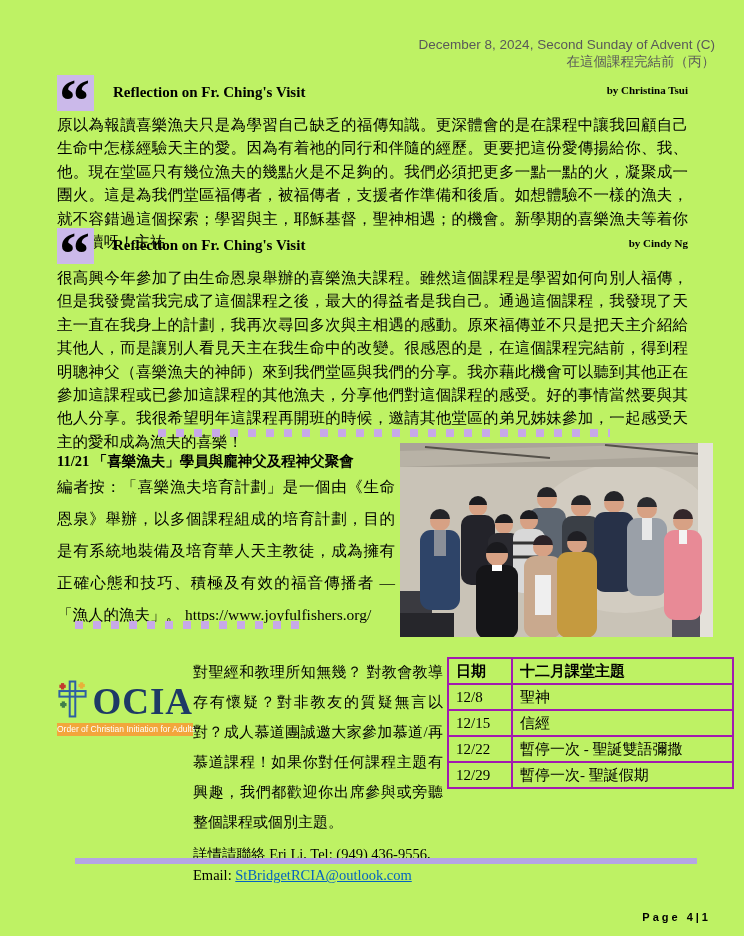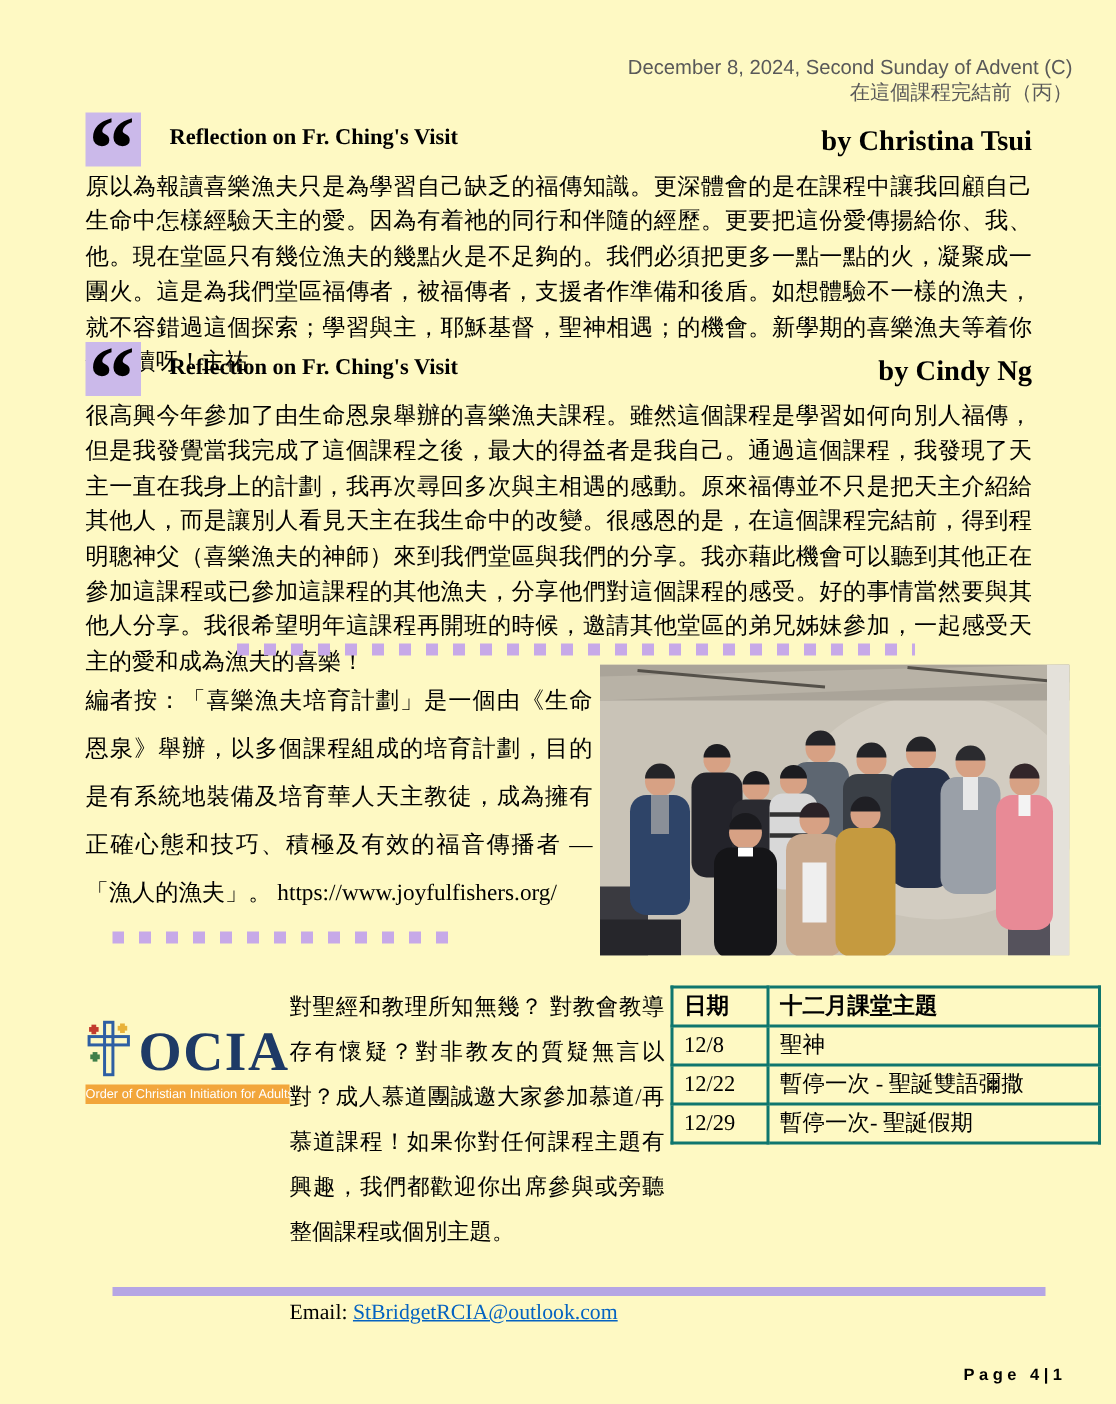--- a/index.html
+++ b/index.html
@@ -1,17 +1,17 @@
 <!DOCTYPE html>
 <html><head>
 <meta charset="utf-8">
 <style>
   html,body{margin:0;padding:0;background:#fff;}
   .page{
-    position:relative;width:744px;height:936px;background:#fef9c3;overflow:hidden;
+    position:relative;width:744px;height:936px;background:#bef264;overflow:hidden;
     font-family:"Liberation Serif","DejaVu Serif",serif;color:#000;
   }
   
   .doc-header{
     position:absolute;top:36px;right:29px;text-align:right;
     font-family:"Liberation Sans","DejaVu Sans",sans-serif;
     font-size:13.5px;line-height:17px;color:#595959;
   }
   
   .section{position:absolute;left:57px;width:631px;}
@@ -24,21 +24,21 @@
   }
   .quote-badge .q{
     position:absolute;left:2px;top:-6px;
     font-family:"Liberation Serif","DejaVu Serif",serif;
     font-weight:bold;font-size:62px;line-height:62px;color:#000;
   }
   .sec-title{
     margin-left:19px;padding-top:9px;font-weight:bold;font-size:15px;white-space:nowrap;
   }
   .sec-byline{
-    margin-left:auto;padding-top:9px;font-weight:bold;font-size:19px;white-space:nowrap;
+    margin-left:auto;padding-top:9px;font-weight:bold;font-size:11px;white-space:nowrap;
   }
   .sec-body{
     margin-top:2px;font-size:15.5px;line-height:23.4px;text-align:justify;
   }
   
   .dots{
     position:absolute;height:8px;
     background:repeating-linear-gradient(90deg,#c7a9e8 0 8px,transparent 8px 18px);
   }
   .dots1{top:429px;left:158px;width:452px;}
@@ -63,21 +63,21 @@
     font-size:8.5px;line-height:13px;white-space:nowrap;
   }
   
   .ocia-text{position:absolute;left:193px;top:657px;width:250px;}
   .ocia-desc{font-size:15px;line-height:30px;text-align:justify;}
   .ocia-contact{margin-top:7px;width:300px;font-size:14.5px;line-height:21px;}
   .ocia-contact a{color:#0563c1;text-decoration:underline;}
   
   .sched{position:absolute;left:447px;top:657px;border-collapse:collapse;}
   .sched td,.sched th{
-    border:2px solid #0f766e;font-size:15px;line-height:18px;
+    border:2px solid #a21caf;font-size:15px;line-height:18px;
     padding:3px 7px;text-align:left;font-weight:normal;vertical-align:middle;
   }
   .sched th{font-weight:bold;}
   .sched .c-date{width:48px;}
   .sched .c-topic{width:205px;}
   
   .footer-line{position:absolute;left:75px;top:858px;width:622px;height:6px;background:#b5a6e4;}
   .page-num{
     position:absolute;right:33px;top:911px;
     font-family:"Liberation Sans","DejaVu Sans",sans-serif;
@@ -112,20 +112,21 @@
       </div>
       <span class="sec-title">Reflection on Fr. Ching's Visit</span>
       <span class="sec-byline">by Cindy Ng</span>
     </div>
     <div class="sec-body">很高興今年參加了由生命恩泉舉辦的喜樂漁夫課程。雖然這個課程是學習如何向別人福傳，但是我發覺當我完成了這個課程之後，最大的得益者是我自己。通過這個課程，我發現了天主一直在我身上的計劃，我再次尋回多次與主相遇的感動。原來福傳並不只是把天主介紹給其他人，而是讓別人看見天主在我生命中的改變。很感恩的是，在這個課程完結前，得到程明聰神父（喜樂漁夫的神師）來到我們堂區與我們的分享。我亦藉此機會可以聽到其他正在參加這課程或已參加這課程的其他漁夫，分享他們對這個課程的感受。好的事情當然要與其他人分享。我很希望明年這課程再開班的時候，邀請其他堂區的弟兄姊妹參加，一起感受天主的愛和成為漁夫的喜樂！</div>
   </div>
 
   <div class="dots dots1"></div>
 
   <div class="gathering">
+    <div class="gathering-heading">11/21 「喜樂漁夫」學員與龐神父及程神父聚會</div>
     <div class="gathering-note">
       <span>編者按：「喜樂漁夫培育計劃」是一個由《生命恩泉》舉辦，以多個課程組成的培育計劃，目的是有系統地裝備及培育華人天主教徒，成為擁有正確心態和技巧、積極及有效的福音傳播者 —「漁人的漁夫」。</span>
       <a href="#">https://www.joyfulfishers.org/</a>
     </div>
   </div>
 
   <div class="dots dots2"></div>
 
   <div class="photo">
     <svg viewBox="0 0 313 194" width="313" height="194">
@@ -225,36 +226,40 @@
         <rect x="4" y="28" width="8" height="4" fill="#3f7f4a"></rect>
       </svg>
       <span class="ocia-word">OCIA</span>
     </div>
     <div class="ocia-banner">Order of Christian Initiation for Adults</div>
   </div>
 
   <div class="ocia-text">
     <div class="ocia-desc">對聖經和教理所知無幾？ 對教會教導存有懷疑？對非教友的質疑無言以對？成人慕道團誠邀大家參加慕道/再慕道課程！如果你對任何課程主題有興趣，我們都歡迎你出席參與或旁聽整個課程或個別主題。</div>
     <div class="ocia-contact">
-      <br>
+      <span>詳情請聯絡 Eri Li, Tel: (949) 436-9556,</span><br>
       <span>Email: </span><a href="#">StBridgetRCIA@outlook.com</a>
     </div>
   </div>
 
   <table class="sched">
     <tbody>
         <tr>
       <th class="c-date">日期</th>
       <th class="c-topic">十二月課堂主題</th>
     </tr>
     <tr>
       <td>12/8</td>
       <td>聖神</td>
     </tr>
     <tr>
+      <td>12/15</td>
+      <td>信經</td>
+    </tr>
+    <tr>
       <td>12/22</td>
       <td>暫停一次 - 聖誕雙語彌撒</td>
     </tr>
     <tr>
       <td>12/29</td>
       <td>暫停一次- 聖誕假期</td>
     </tr>
   </tbody>
     </table>
 

